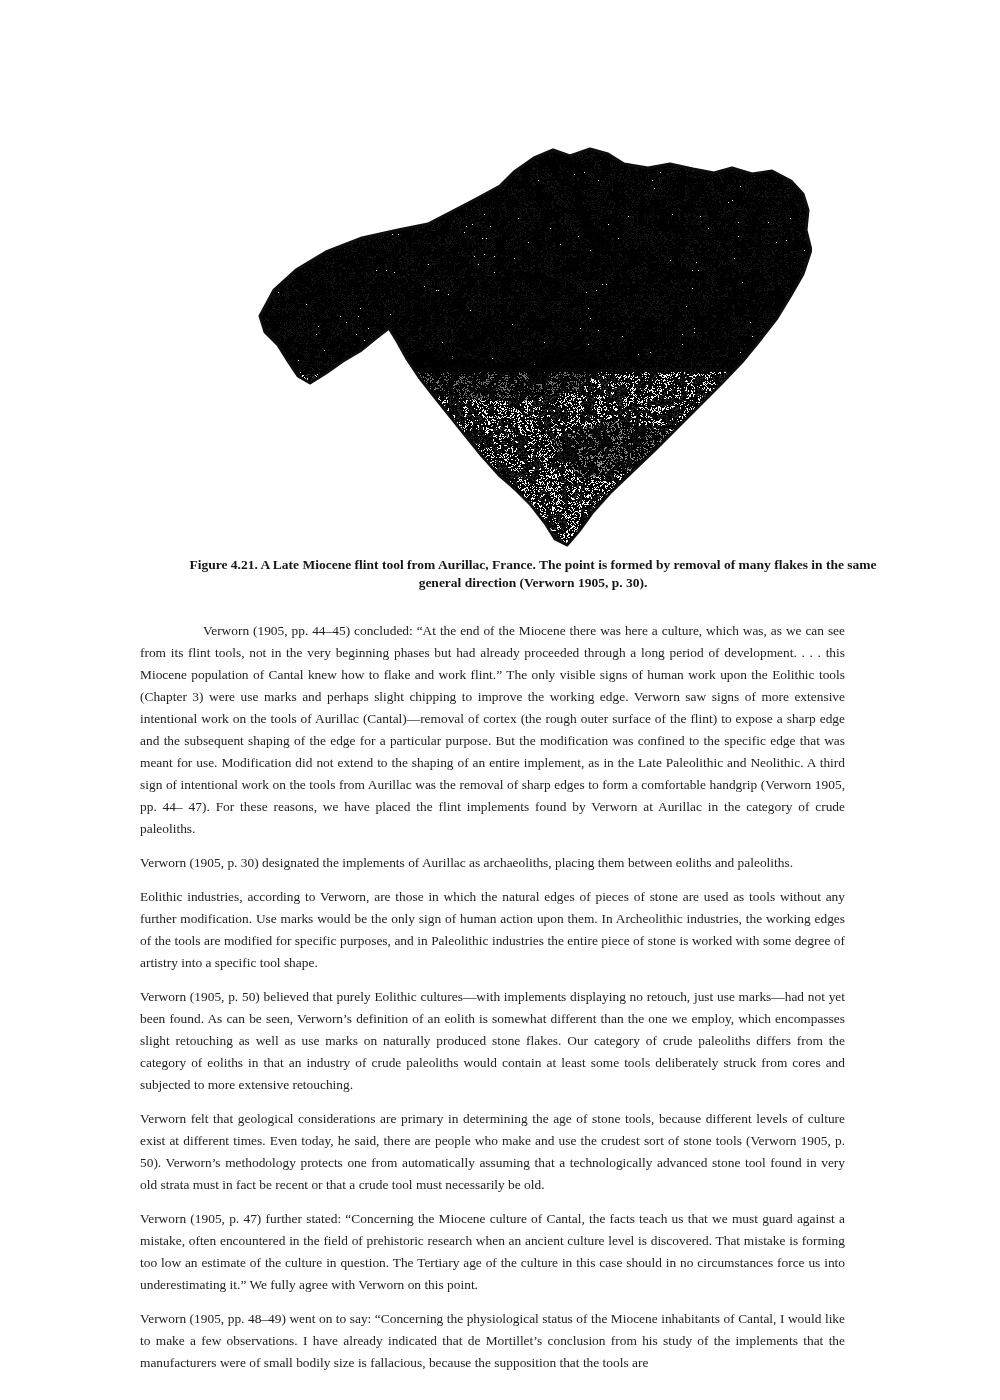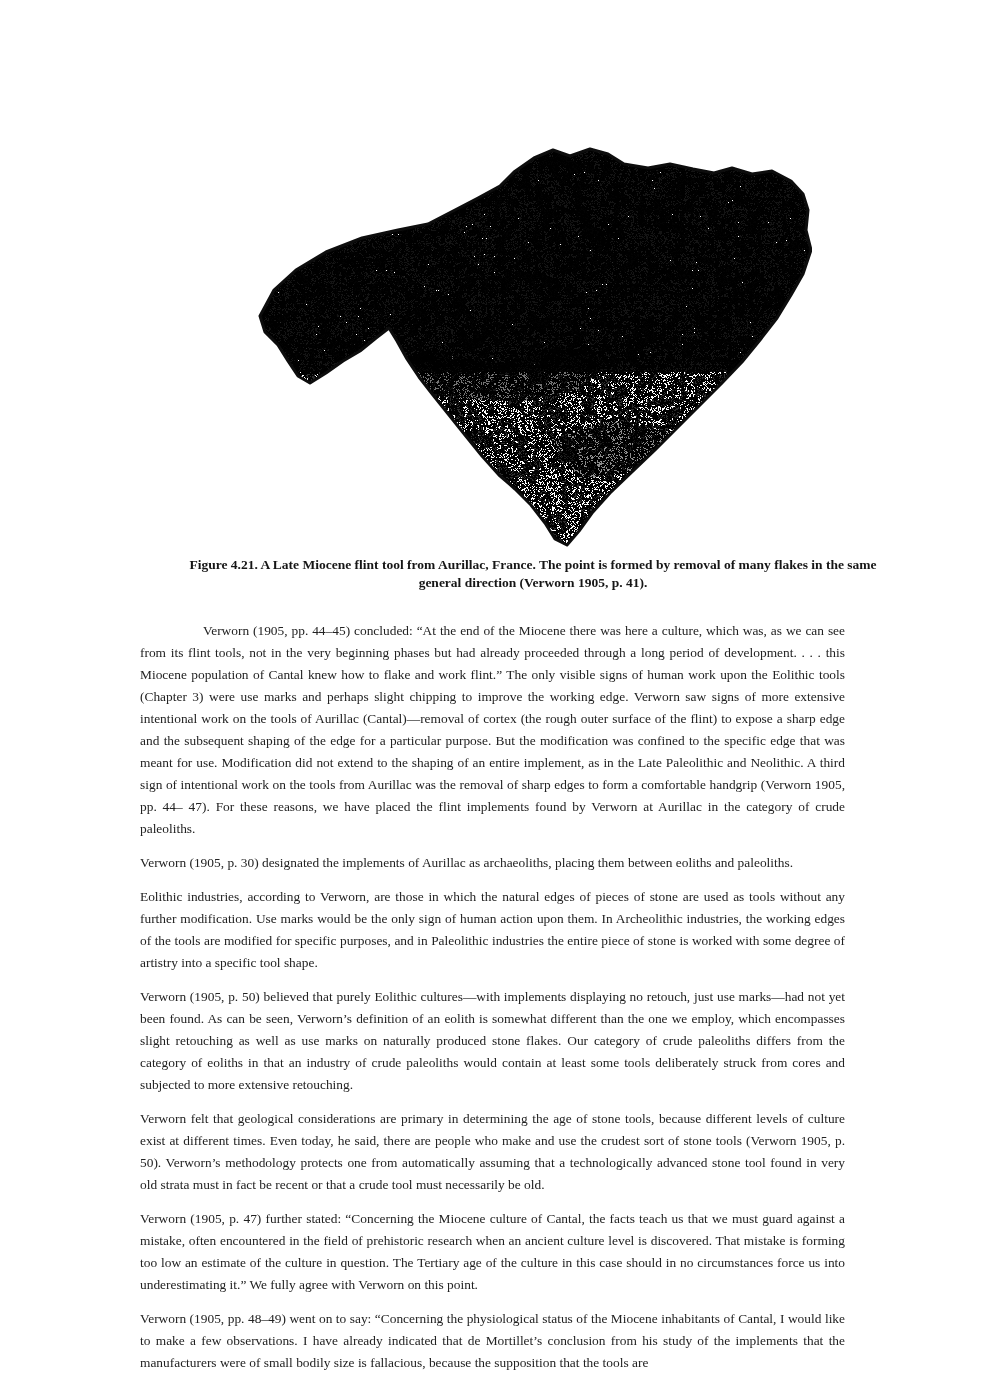--- a/index.html
+++ b/index.html
@@ -93,21 +93,21 @@
         <path d="M 10 176 L 24 150 L 46 130 L 76 112 L 112 98 L 148 90 L 178 84 L 205 70 L 228 58 L 250 46 L 264 32 L 284 18 L 303 10 L 320 16 L 340 9 L 358 14 L 374 24 L 398 28 L 420 24 L 443 29 L 464 33 L 482 28 L 502 34 L 522 31 L 541 41 L 553 54 L 558 70 L 556 90 L 561 110 L 530 118 L 505 131 L 480 126 L 455 140 L 430 134 L 405 150 L 380 143 L 355 160 L 330 152 L 305 170 L 280 162 L 255 178 L 230 172 L 205 188 L 180 182 L 155 198 L 135 192 L 115 206 L 95 212 L 75 224 L 55 232 L 40 220 L 28 204 L 15 192 Z" filter="url(#capHoles)" opacity="0.92"></path>
 
         <path d="M 120 230 L 180 210 L 250 225 L 310 205 L 360 220 L 330 250 L 270 262 L 200 258 L 150 252 Z" opacity="0.55" fill="#000"></path>
         <path d="M 300 300 L 360 280 L 420 292 L 390 330 L 330 340 Z" opacity="0.45" fill="#000"></path>
       </g>
 
       <path d="M 10 176 L 24 150 L 46 130 L 76 112 L 112 98 L 148 90 L 178 84 L 205 70 L 228 58 L 250 46 L 264 32 L 284 18 L 303 10 L 320 16 L 340 9 L 358 14 L 374 24 L 398 28 L 420 24 L 443 29 L 464 33 L 482 28 L 502 34 L 522 31 L 541 41 L 553 54 L 558 70 L 556 90 L 561 110 L 553 134 L 541 155 L 527 178 L 510 200 L 492 222 L 471 244 L 449 266 L 427 288 L 405 310 L 383 331 L 360 353 L 342 373 L 329 391 L 317 405 L 305 399 L 295 383 L 281 365 L 265 349 L 249 335 L 232 316 L 215 295 L 199 275 L 183 255 L 169 237 L 157 219 L 147 201 L 139 188 L 126 198 L 110 211 L 93 221 L 76 233 L 60 243 L 48 236 L 38 221 L 28 205 L 15 192 Z" fill="none" stroke="#0d0d0d" stroke-width="3" stroke-linejoin="round"></path>
     </svg>
   </div>
 
-  <div class="figure-caption">Figure 4.21. A Late Miocene flint tool from Aurillac, France. The point is formed by removal of many flakes in the same general direction (Verworn 1905, p. 41).</div>
+  <div class="figure-caption">Figure 4.21. A Late Miocene flint tool from Aurillac, France. The point is formed by removal of many flakes in the same general direction (Verworn 1905, p. 30).</div>
 
   <div class="body-text">
     <p class="first">Verworn (1905, pp. 44–45) concluded: “At the end of the Miocene there was here a culture, which was, as we can see from its flint tools, not in the very beginning phases but had already proceeded through a long period of development. . . . this Miocene population of Cantal knew how to flake and work flint.” The only visible signs of human work upon the Eolithic tools (Chapter 3) were use marks and perhaps slight chipping to improve the working edge. Verworn saw signs of more extensive intentional work on the tools of Aurillac (Cantal)—removal of cortex (the rough outer surface of the flint) to expose a sharp edge and the subsequent shaping of the edge for a particular purpose. But the modification was confined to the specific edge that was meant for use. Modification did not extend to the shaping of an entire implement, as in the Late Paleolithic and Neolithic. A third sign of intentional work on the tools from Aurillac was the removal of sharp edges to form a comfortable handgrip (Verworn 1905, pp. 44– 47). For these reasons, we have placed the flint implements found by Verworn at Aurillac in the category of crude paleoliths.</p>
     <p>Verworn (1905, p. 30) designated the implements of Aurillac as archaeoliths, placing them between eoliths and paleoliths.</p>
     <p>Eolithic industries, according to Verworn, are those in which the natural edges of pieces of stone are used as tools without any further modification. Use marks would be the only sign of human action upon them. In Archeolithic industries, the working edges of the tools are modified for specific purposes, and in Paleolithic industries the entire piece of stone is worked with some degree of artistry into a specific tool shape.</p>
     <p>Verworn (1905, p. 50) believed that purely Eolithic cultures—with implements displaying no retouch, just use marks—had not yet been found. As can be seen, Verworn’s definition of an eolith is somewhat different than the one we employ, which encompasses slight retouching as well as use marks on naturally produced stone flakes. Our category of crude paleoliths differs from the category of eoliths in that an industry of crude paleoliths would contain at least some tools deliberately struck from cores and subjected to more extensive retouching.</p>
     <p>Verworn felt that geological considerations are primary in determining the age of stone tools, because different levels of culture exist at different times. Even today, he said, there are people who make and use the crudest sort of stone tools (Verworn 1905, p. 50). Verworn’s methodology protects one from automatically assuming that a technologically advanced stone tool found in very old strata must in fact be recent or that a crude tool must necessarily be old.</p>
     <p>Verworn (1905, p. 47) further stated: “Concerning the Miocene culture of Cantal, the facts teach us that we must guard against a mistake, often encountered in the field of prehistoric research when an ancient culture level is discovered. That mistake is forming too low an estimate of the culture in question. The Tertiary age of the culture in this case should in no circumstances force us into underestimating it.” We fully agree with Verworn on this point.</p>
     <p>Verworn (1905, pp. 48–49) went on to say: “Concerning the physiological status of the Miocene inhabitants of Cantal, I would like to make a few observations. I have already indicated that de Mortillet’s conclusion from his study of the implements that the manufacturers were of small bodily size is fallacious, because the supposition that the tools are</p>
   </div>

